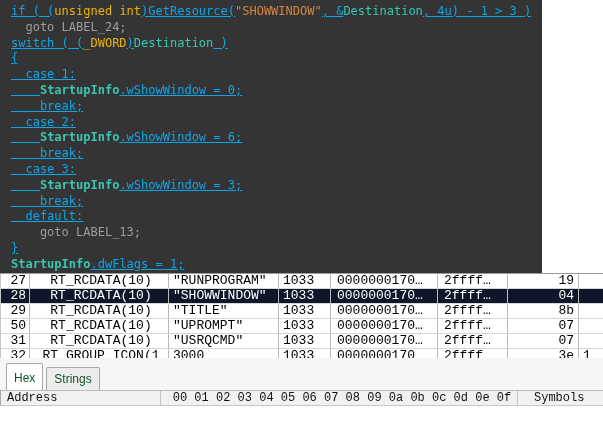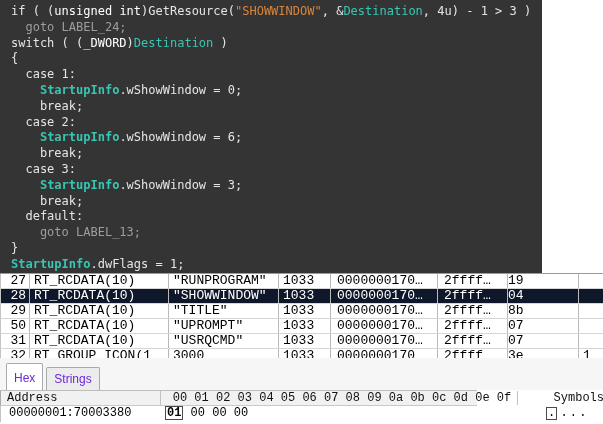--- a/index.html
+++ b/index.html
@@ -4,59 +4,59 @@
 <style>
   html,body{margin:0;padding:0;}
   body{width:603px;height:424px;overflow:hidden;background:#ffffff;}
   .screen{position:relative;width:603px;height:424px;background:#ffffff;font-family:"Liberation Sans",sans-serif;}
 
   
   .code-pane{position:absolute;left:0;top:0;width:542px;height:273px;box-sizing:border-box;
     background:#343434;margin:0;padding:4px 0 0 11px;overflow:hidden;
     font-family:"DejaVu Sans Mono",monospace;font-size:12px;line-height:15.8px;white-space:pre;}
   .cl{height:15.8px;white-space:pre;}
-  .tok-d{color:#e5e5e5;}
+  .tok-d{color:#0ea5e9;text-decoration:underline;}
   .tok-g{color:#9d9d9d;margin-top:26px;}
-  .tok-t{color:#ffffff;text-align:center;}
+  .tok-t{color:#eab308;text-align:center;}
   .tok-s{color:#d6853c;}
   .tok-v{color:#38c6b4;}
   .tok-vb{color:#38c6b4;font-weight:bold;margin-top:16px;}
 
   
   .res-table{position:absolute;left:0;top:273px;width:603px;height:85px;overflow:hidden;
     background:#fff;border-top:1px solid #9a9a9a;box-sizing:border-box;
     font-family:"Liberation Mono",monospace;font-size:13px;line-height:14px;color:#000;}
   .rrow{display:flex;height:15px;box-sizing:border-box;border-bottom:1px solid #d6d6d6;
     border-left:1px solid #c4c4c4;background:#fff;}
   .rrow.sel{background:#0f172a;color:#fff;font-family:Liberation Mono, monospace;}
   .rcell{flex:none;box-sizing:border-box;overflow:hidden;white-space:pre;border-right:1px solid #b9b9b9;}
   .c-num{width:29px;text-align:right;padding-right:3px;}
-  .c-type{width:139px;padding-left:4px;}
+  .c-type{width:139px;padding-left:4px;text-align:center;}
   .c-name{width:110px;padding-left:4px;}
   .c-lang{width:52px;padding-left:4px;}
   .c-addr{width:107px;padding-left:6px;}
   .c-val{width:70px;padding-left:6px;}
-  .c-size{width:71px;text-align:left;padding-right:4px;}
+  .c-size{width:71px;text-align:right;padding-right:4px;}
   .c-extra{width:25px;padding-left:4px;border-right:none;}
 
   
   .hex-pane{position:absolute;left:0;top:358px;width:603px;height:66px;background:#ffffff;box-sizing:border-box;}
   .tabstrip{position:absolute;left:0;top:0;width:603px;height:32px;background:#f6f6f6;}
   .tabs{position:absolute;left:6px;top:4px;height:28px;display:flex;align-items:flex-end;}
   .tab{box-sizing:border-box;border:1px solid #a9a9a9;border-bottom:none;border-radius:2px 2px 0 0;
-    background:#ececec;color:#6d28d9;font:12px "Liberation Sans",sans-serif;
+    background:#ececec;color:#14532d;font:12px "Liberation Sans",sans-serif;
     height:23px;padding:4px 7px 0 7px;margin-right:3px;}
   .tab.active{background:#ffffff;height:27px;padding-top:7px;position:relative;z-index:2;}
-  .hex-header{position:absolute;left:0;top:32px;width:477px;height:16px;display:flex;box-sizing:border-box;
+  .hex-header{position:absolute;left:0;top:32px;width:603px;height:16px;display:flex;box-sizing:border-box;
     background:#f1f1f1;border-top:1px solid #bdbdbd;border-bottom:1px solid #c9c9c9;border-left:1px solid #a9a9a9;
     font-family:"Liberation Mono",monospace;font-size:12px;line-height:14px;color:#111;}
   .hc{flex:none;box-sizing:border-box;white-space:pre;overflow:hidden;border-right:1px solid #c2c2c2;}
   .hc-addr{width:160px;padding-left:6px;}
   .hc-bytes{width:357px;padding-left:6px;text-align:center;}
-  .hc-sym{width:86px;padding-left:16px;border-right:none;text-align:right;}
+  .hc-sym{width:86px;padding-left:16px;border-right:none;}
   .hex-row{position:absolute;left:0;top:48px;width:603px;height:16px;display:flex;box-sizing:border-box;
     background:#ffffff;border-left:1px solid #c4c4c4;
     font-family:"Liberation Mono",monospace;font-size:12px;line-height:14px;color:#000;}
   .hv{flex:none;box-sizing:border-box;white-space:pre;overflow:hidden;}
   .hv-addr{width:160px;padding-left:8px;}
   .hv-bytes{width:357px;padding-left:4px;}
   .hv-sym{width:86px;padding-left:28px;word-spacing:-5px;}
   .selbyte{display:inline-block;border:1px solid #4a4a4a;font-weight:bold;padding:0 1px;line-height:12px;}
   .selsym{display:inline-block;border:1px solid #4a4a4a;padding:0 1px;line-height:11px;margin-right:1px;}
 </style>
@@ -136,20 +136,15 @@
         <div class="tab active">Hex</div>
         <div class="tab">Strings</div>
       </div>
 
     <div class="hex-header">
       <div class="hc hc-addr">Address</div>
       <div class="hc hc-bytes">00 01 02 03 04 05 06 07 08 09 0a 0b 0c 0d 0e 0f</div>
       <div class="hc hc-sym">Symbols</div>
     </div>
 
-    <div class="hex-row">
-      <div class="hv hv-addr">00000001:70003380</div>
-      <div class="hv hv-bytes"><span class="selbyte">01</span><span> 00 00 00</span></div>
-      <div class="hv hv-sym"><span class="selsym">.</span><span> . . .</span></div>
-    </div>
   </div>
 
 </div>
 
 </body></html>

